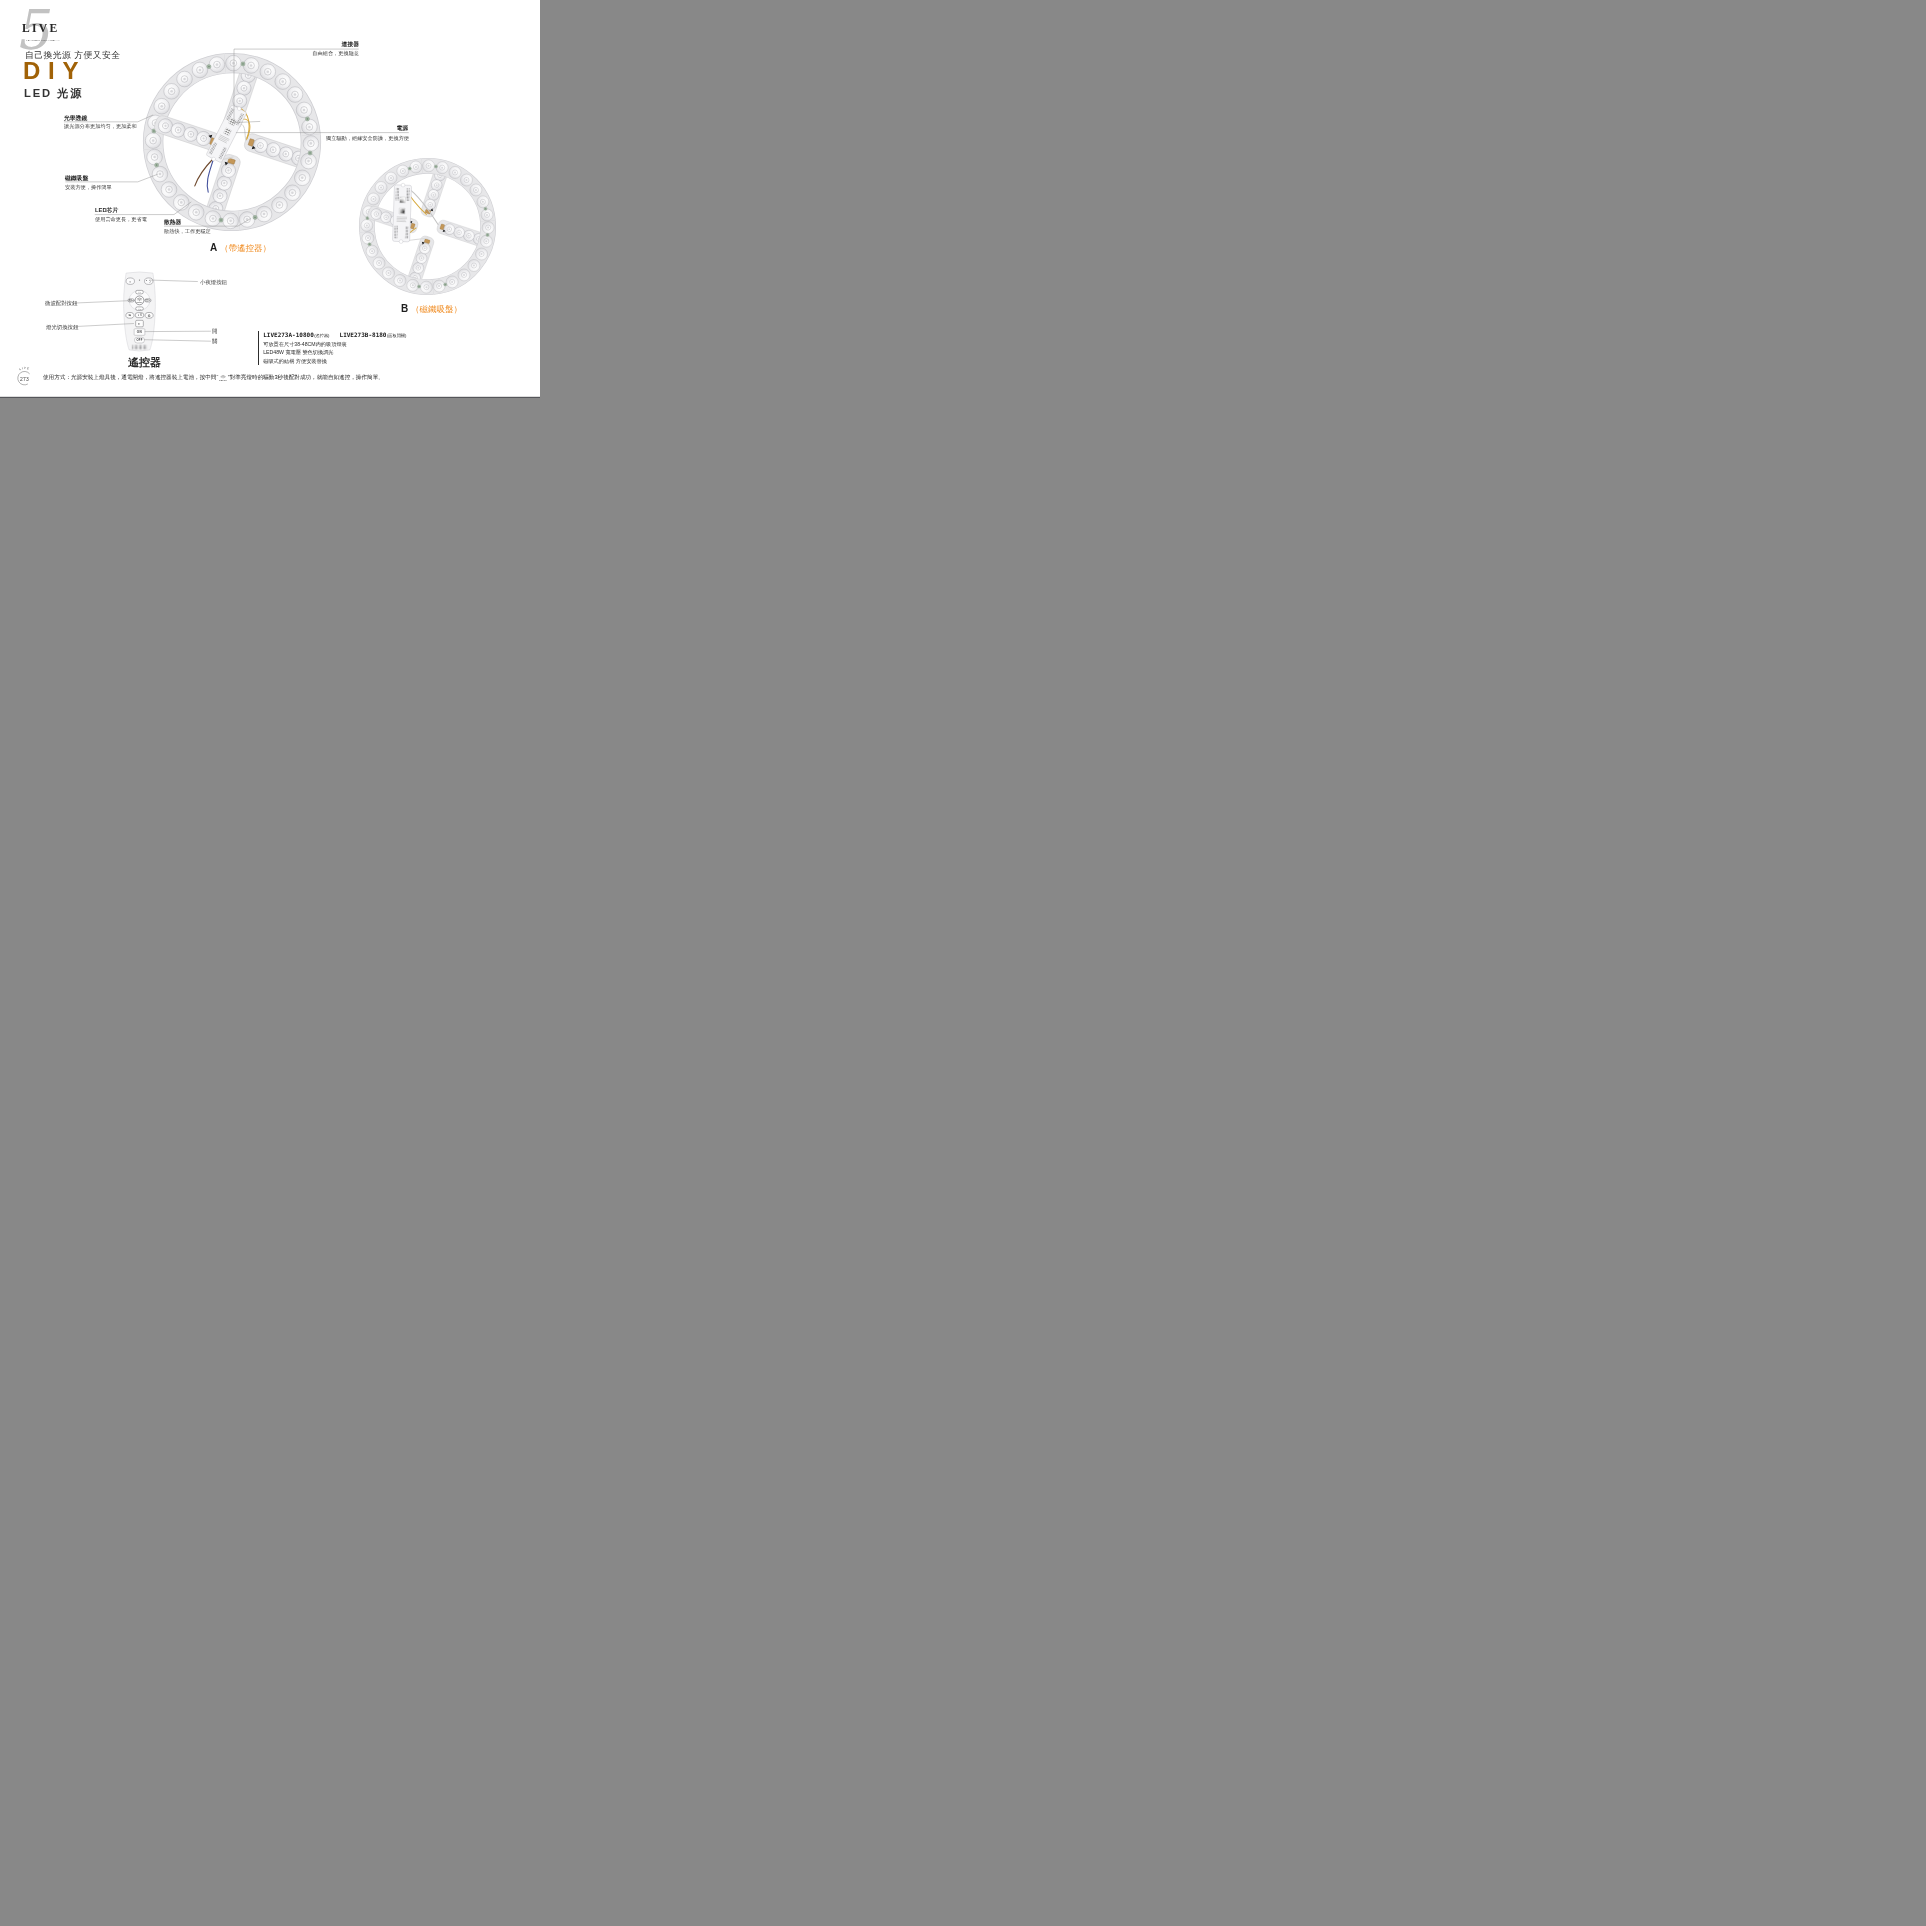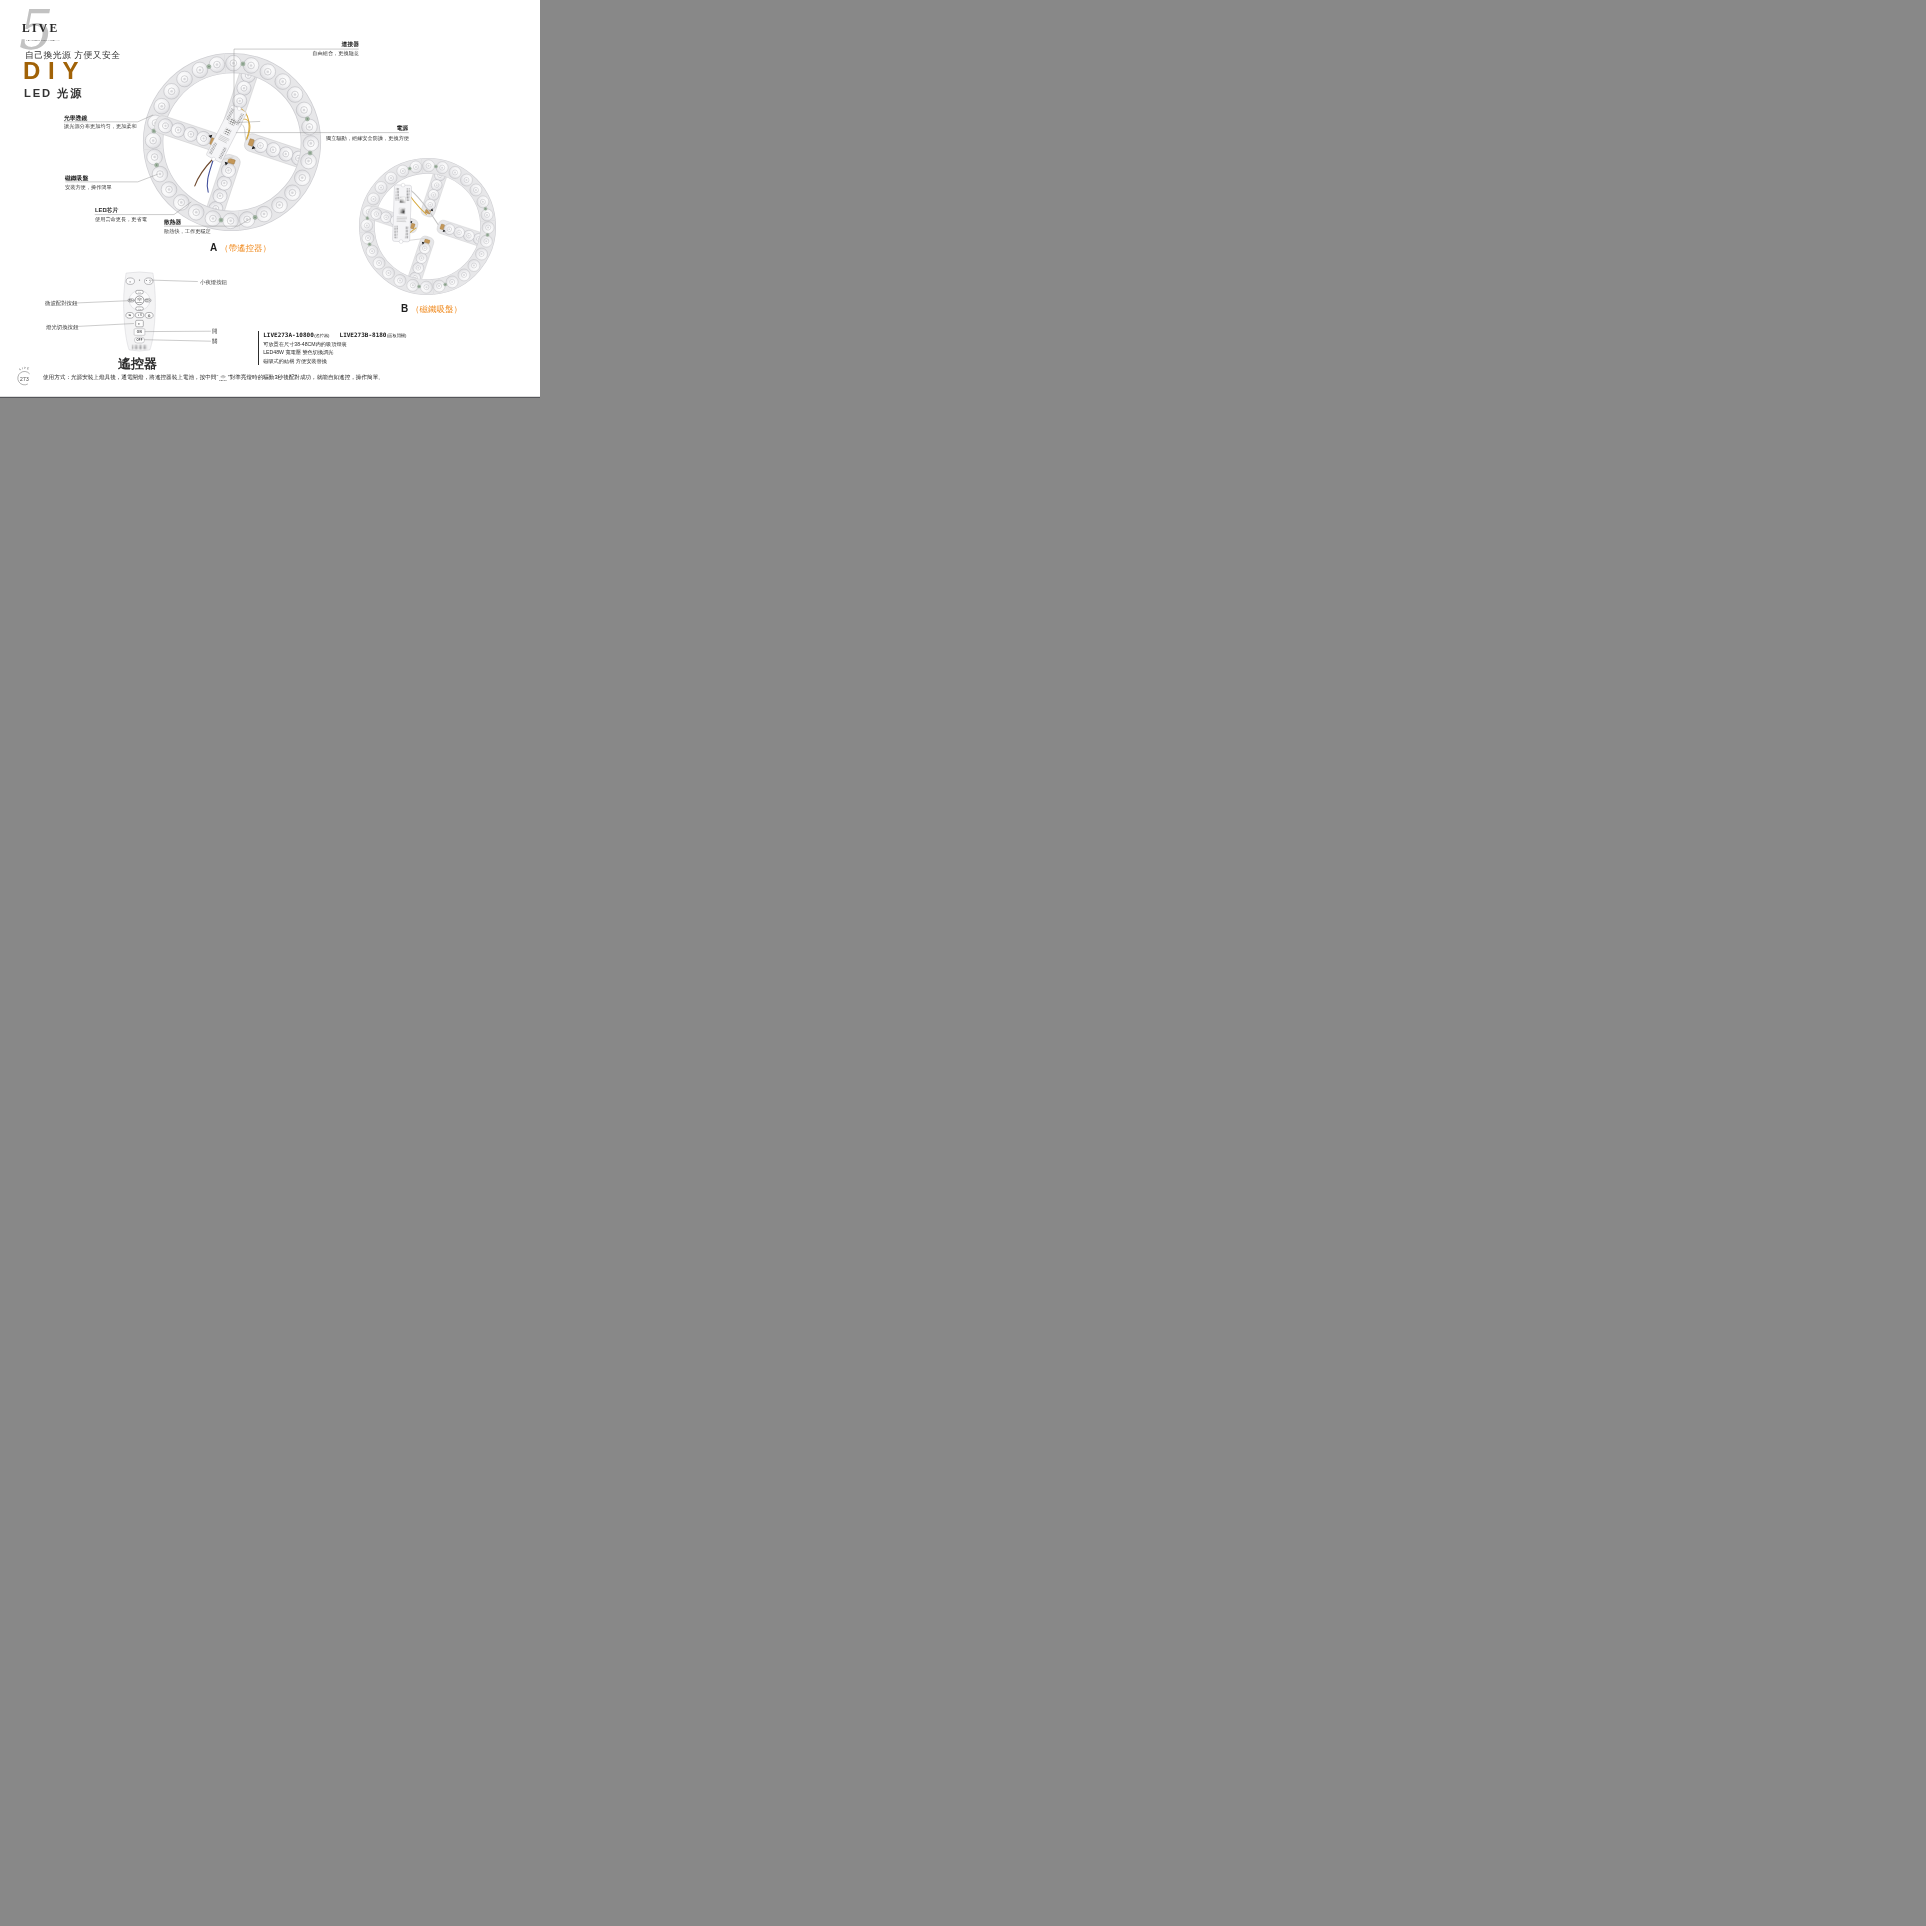--- a/index.html
+++ b/index.html
@@ -20,21 +20,21 @@
   .sub{left:24px;top:86px;font-size:11.2px;font-weight:600;letter-spacing:1.9px;color:#333;}
   
   .lbl{font-size:5.8px;font-weight:bold;color:#262626;}
   .dsc{font-size:5.2px;color:#3a3a3a;}
   .ralign{text-align:right;}
   
   .cap{display:flex;align-items:baseline;gap:2.7px;}
   .capletter{font-size:10px;font-weight:700;color:#1f1f1f;}
   .capnote{font-size:8.5px;font-weight:400;}
   
-  .rc-cap{left:118px;top:355px;width:43px;text-align:left;font-size:13px;font-weight:600;color:#2c2c2c;}
+  .rc-cap{left:118px;top:355px;width:43px;text-align:right;font-size:11px;font-weight:600;color:#2c2c2c;}
   
   .prod{left:258px;top:331px;border-left:1px solid #2d2d2d;padding-left:4.2px;}
   .modelrow{display:flex;align-items:baseline;margin-bottom:1.9px;}
   .model{font-family:"DejaVu Sans Mono","Liberation Mono",monospace;font-weight:bold;
          font-size:6px;color:#222;}
   .modeltag{font-size:4.2px;color:#222;margin-left:0.4px;}
   .modelgap{width:10px;}
   .spec{font-size:5.2px;color:#2e2e2e;line-height:8.5px;}
   
   .usage{left:43px;top:374px;display:flex;align-items:center;font-size:5.6px;color:#222;}

